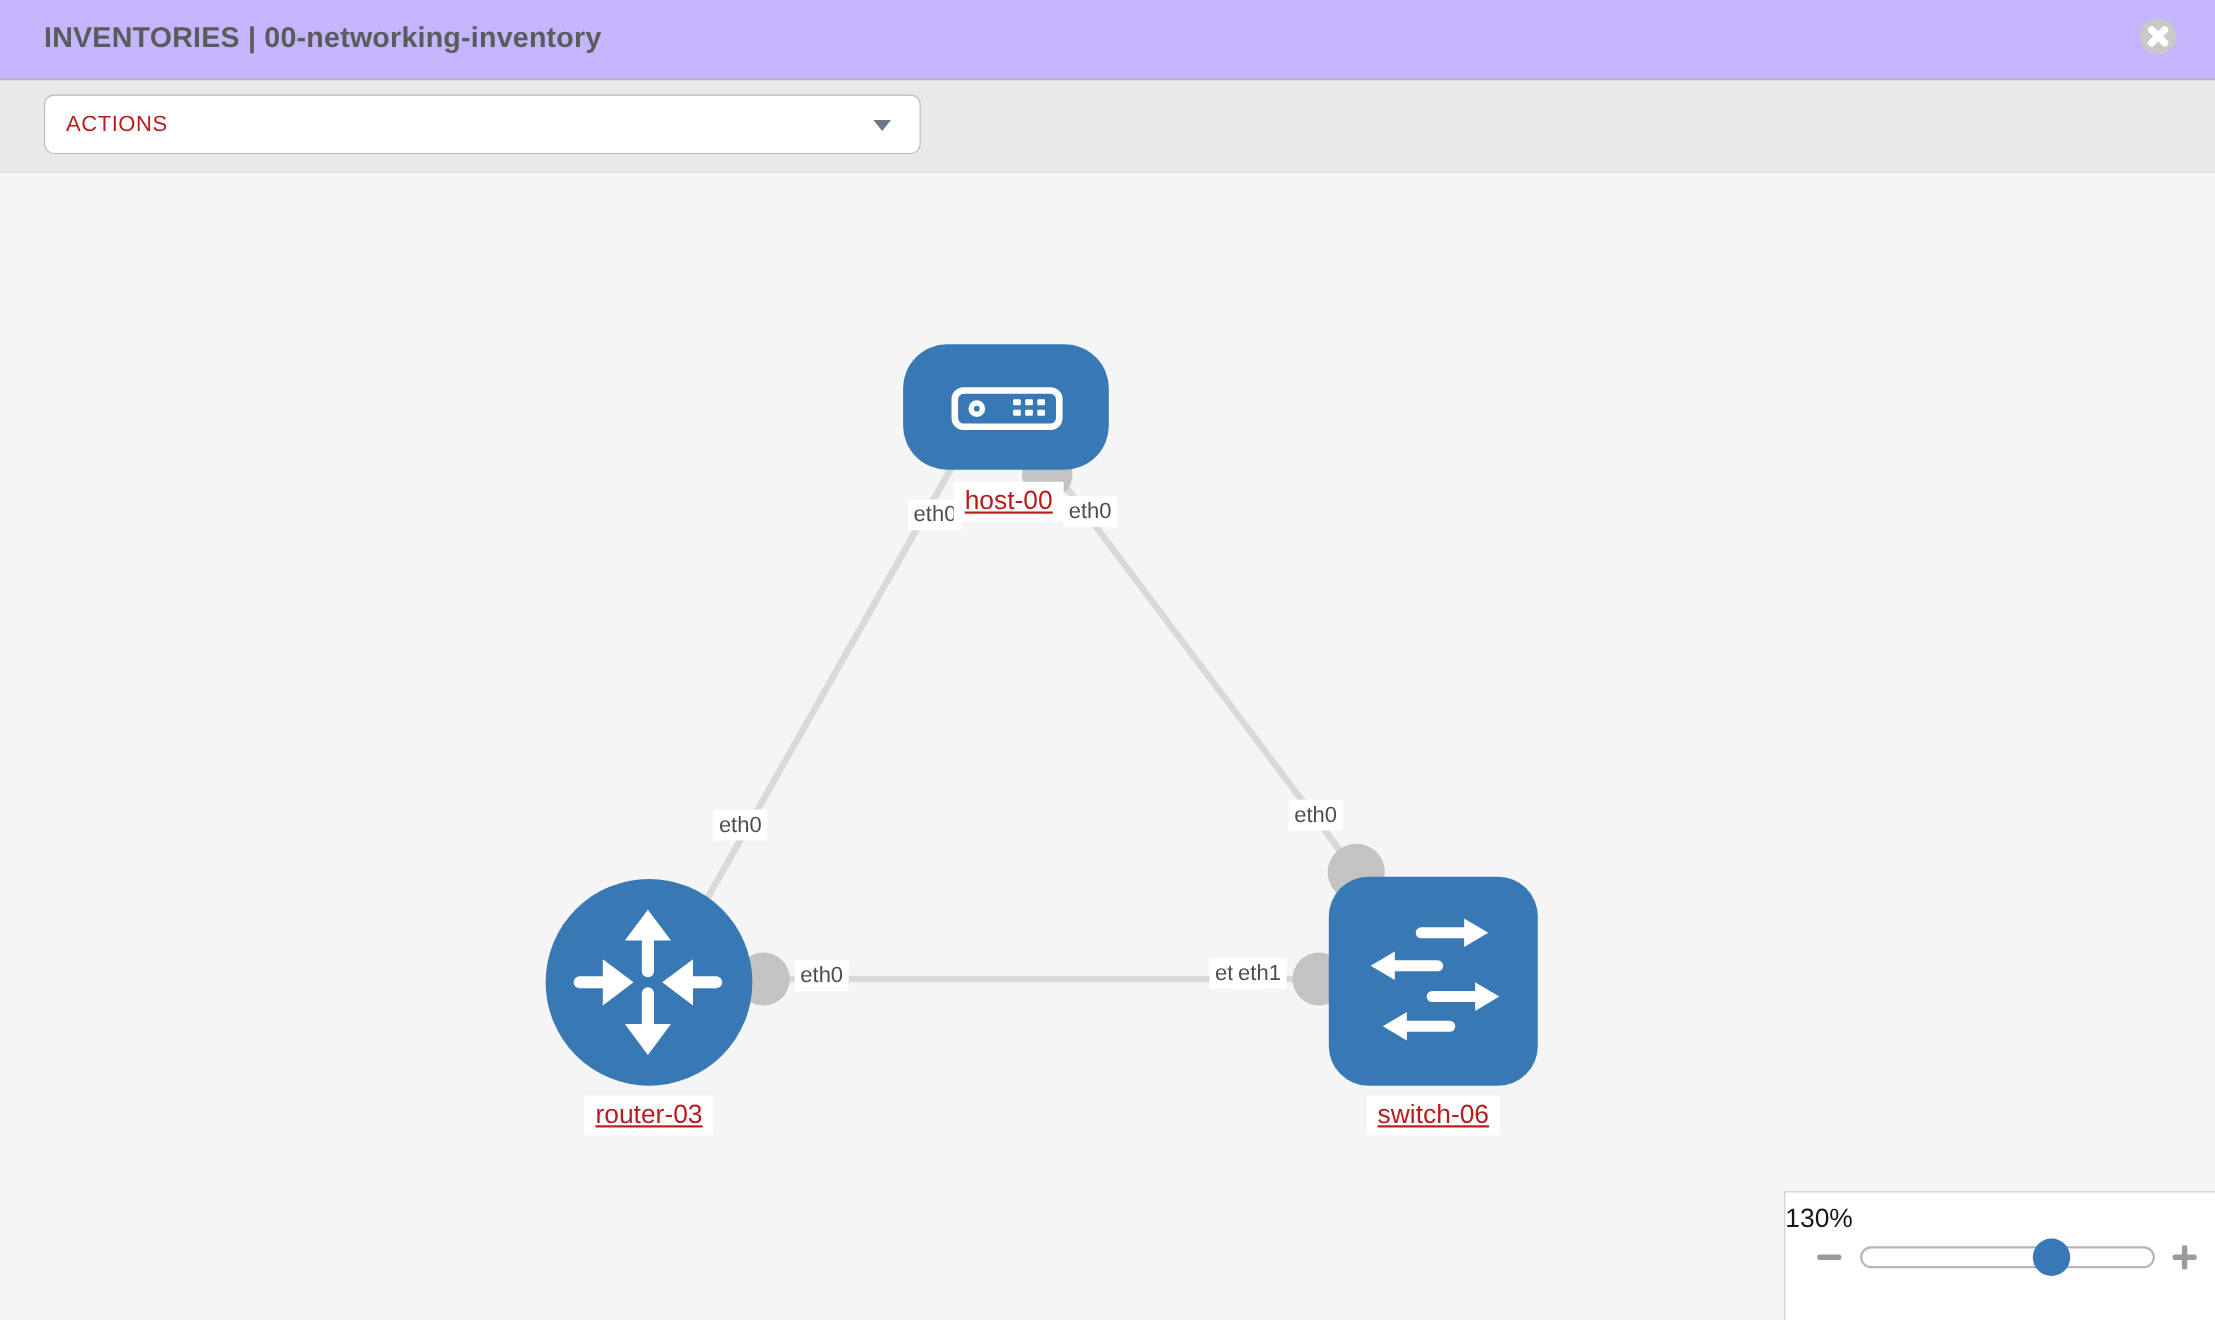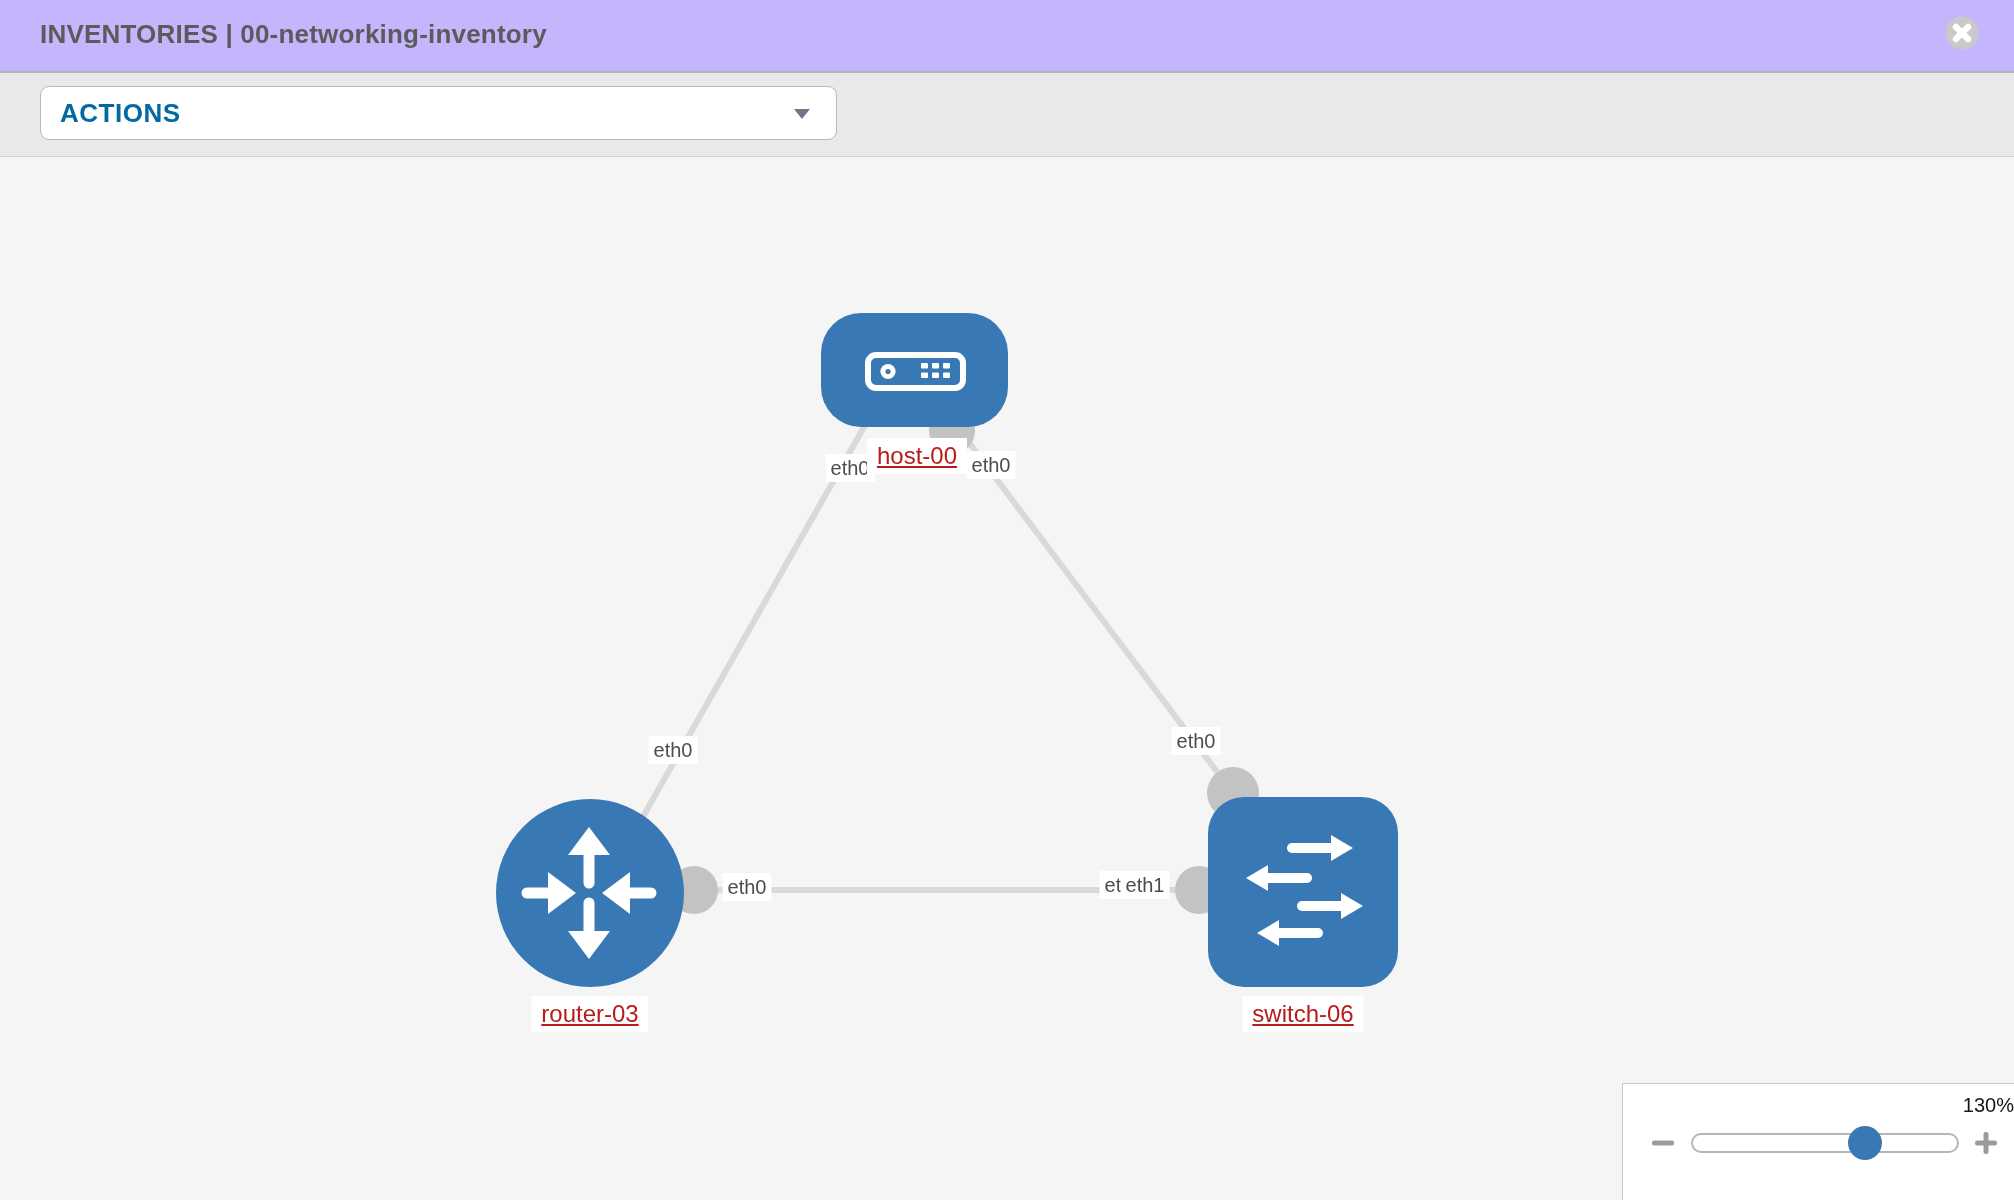--- a/index.html
+++ b/index.html
@@ -11,21 +11,21 @@
   .header { position:absolute; top:0; left:0; width:100%; height:71px; background:#c4b5fd; }
   .page-title { position:absolute; left:40px; top:19px; font-size:26px; font-weight:bold;
     color:#5b5b5b; letter-spacing:.2px; }
   .close-btn { position:absolute; left:1944px; top:15px; width:36px; height:36px; cursor:pointer; }
 
   
   .toolbar { position:absolute; top:71px; left:0; width:100%; height:86px; background:#e9e9e9;
     border-top:2px solid #b5b5b5; border-bottom:1px solid #d2d2d2; }
   .select { position:absolute; top:13px; height:54px; background:#fff; border:1px solid #b9b9b9;
     border-radius:9px; display:flex; align-items:center; cursor:pointer; }
-  .select .sel-text { font-size:26px; color:#0369a1; padding-left:19px; letter-spacing:.5px;font-weight:bold; }
+  .select .sel-text { font-size:20px; color:#b91c1c; padding-left:19px; letter-spacing:.5px; }
   .caret { position:absolute; right:26px; top:22px; width:0; height:0;
     border-left:8px solid transparent; border-right:8px solid transparent;
     border-top:10px solid #6b7786; }
   .select.actions { left:40px; width:797px; }
   .select.search  { left:1182px; width:796px; }
   .tool-btn { position:absolute; top:95px; width:40px; height:40px; cursor:pointer; }
   .tool-btn.wrench { left:1046px; }
   .tool-btn.key    { left:1112px; }
 
   
@@ -34,22 +34,22 @@
 
   .graph-label { position:absolute; transform:translate(-50%,-50%); background:#ffffff;
     color:#4d4d4d; white-space:nowrap; text-align:center; }
   .iface-label { font-size:20px; line-height:1.2; padding:2px 5px; z-index:5; }
   .iface-label.over { z-index:6; }
   .node-label  { font-size:24px; line-height:1.25; padding:3px 10px; color:#b91c1c; z-index:5;text-decoration:underline; }
 
   
   .zoom-panel { position:absolute; right:0; bottom:0; width:392px; height:117px; background:#fff;
     border-left:1px solid #c9c9c9; border-top:1px solid #c9c9c9; }
-  .zoom-level { position:absolute; left:0; top:10px; width:100%; text-align:right;
-    font-size:20px; color:#161616; }
+  .zoom-level { position:absolute; left:0; top:10px; width:100%; text-align:left;
+    font-size:24px; color:#161616; }
   .zoom-btn { position:absolute; top:46px; width:26px; height:26px; cursor:pointer; }
   .zoom-btn.minus { left:27px; }
   .zoom-btn.plus  { left:350px; }
   .zoom-track { position:absolute; left:68px; top:49px; width:268px; height:20px; background:#fff;
     border:2px solid #b5b5b5; border-radius:11px; cursor:pointer; }
   .zoom-handle { position:absolute; left:155px; top:-9px; width:34px; height:34px;
     border-radius:50%; background:#3879b5; cursor:grab; }
 </style>
 </head>
 <body>

